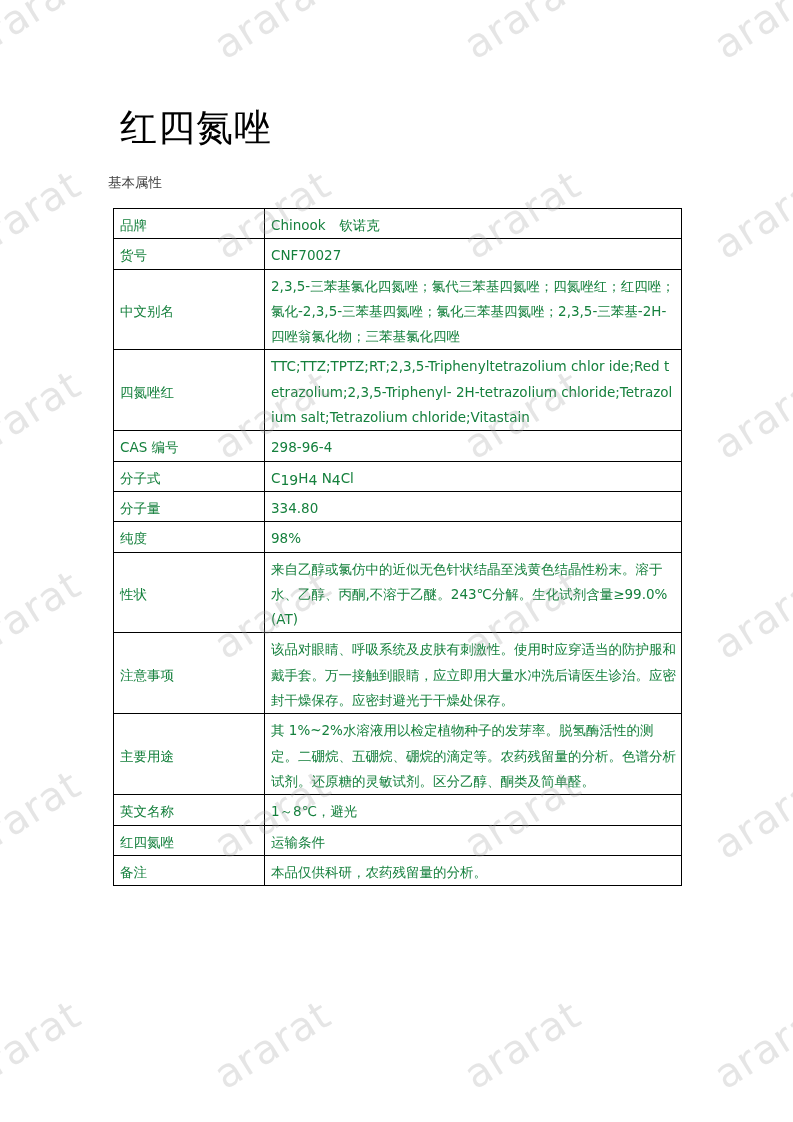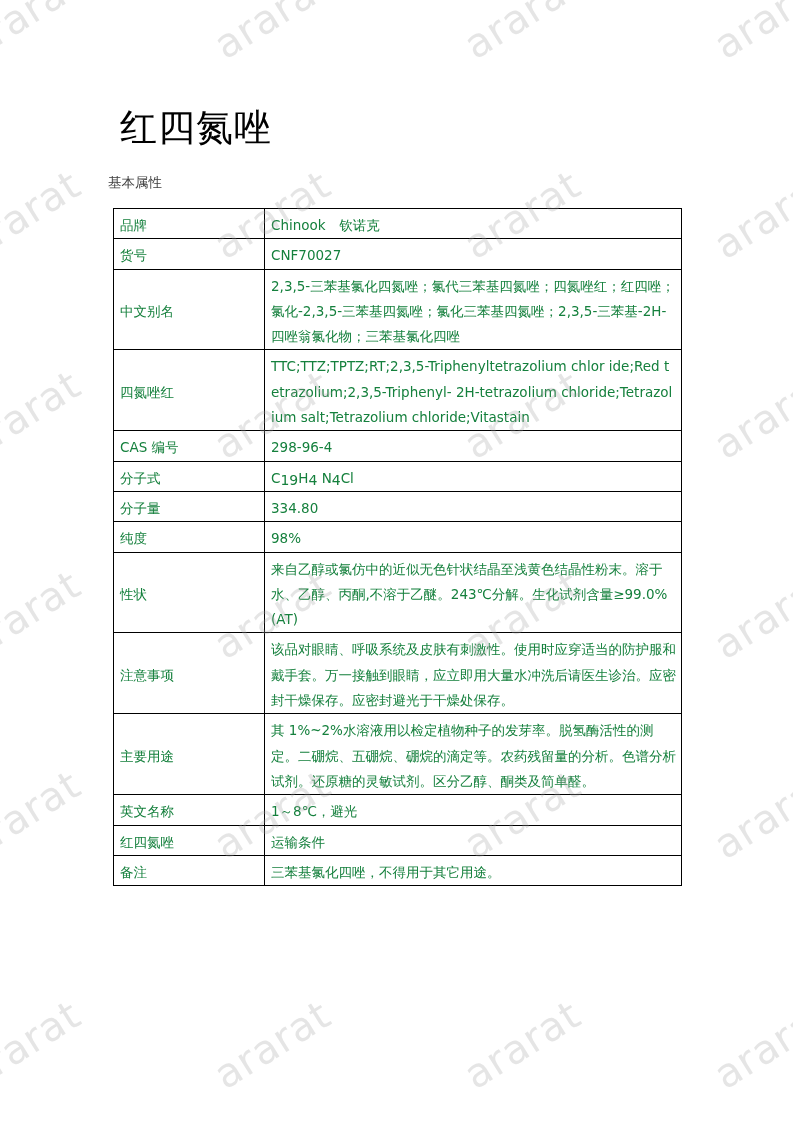--- a/index.html
+++ b/index.html
@@ -163,16 +163,16 @@
     <tr class="single">
       <td class="key">英文名称</td>
       <td>1～8℃，避光</td>
     </tr>
     <tr class="single">
       <td class="key">红四氮唑</td>
       <td>运输条件</td>
     </tr>
     <tr class="single">
       <td class="key">备注</td>
-      <td>三苯基氯化四唑，不得用于其它用途。</td>
+      <td>本品仅供科研，农药残留量的分析。</td>
     </tr>
   </tbody>
 </table>
 
 </body></html>

